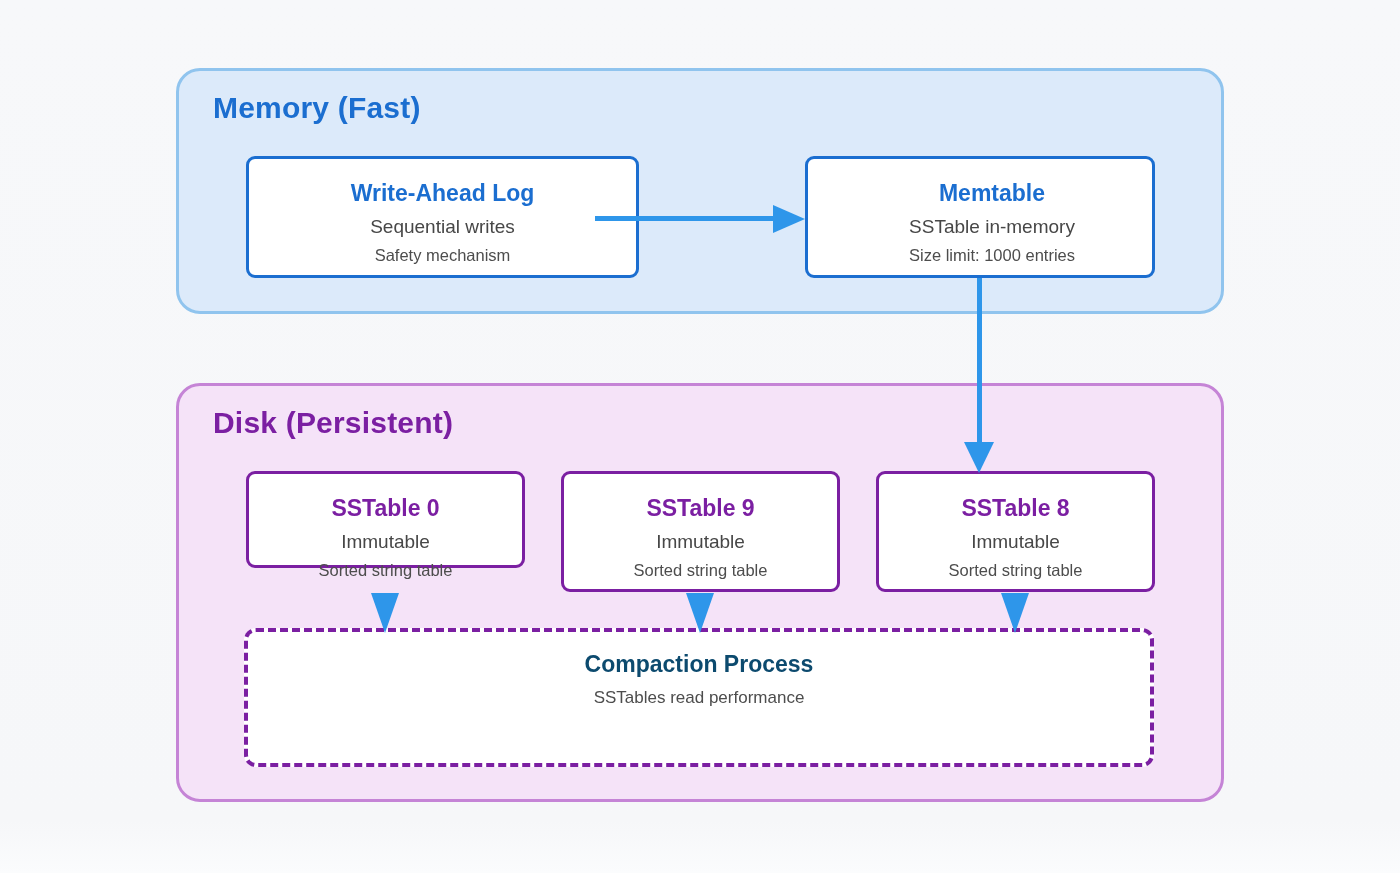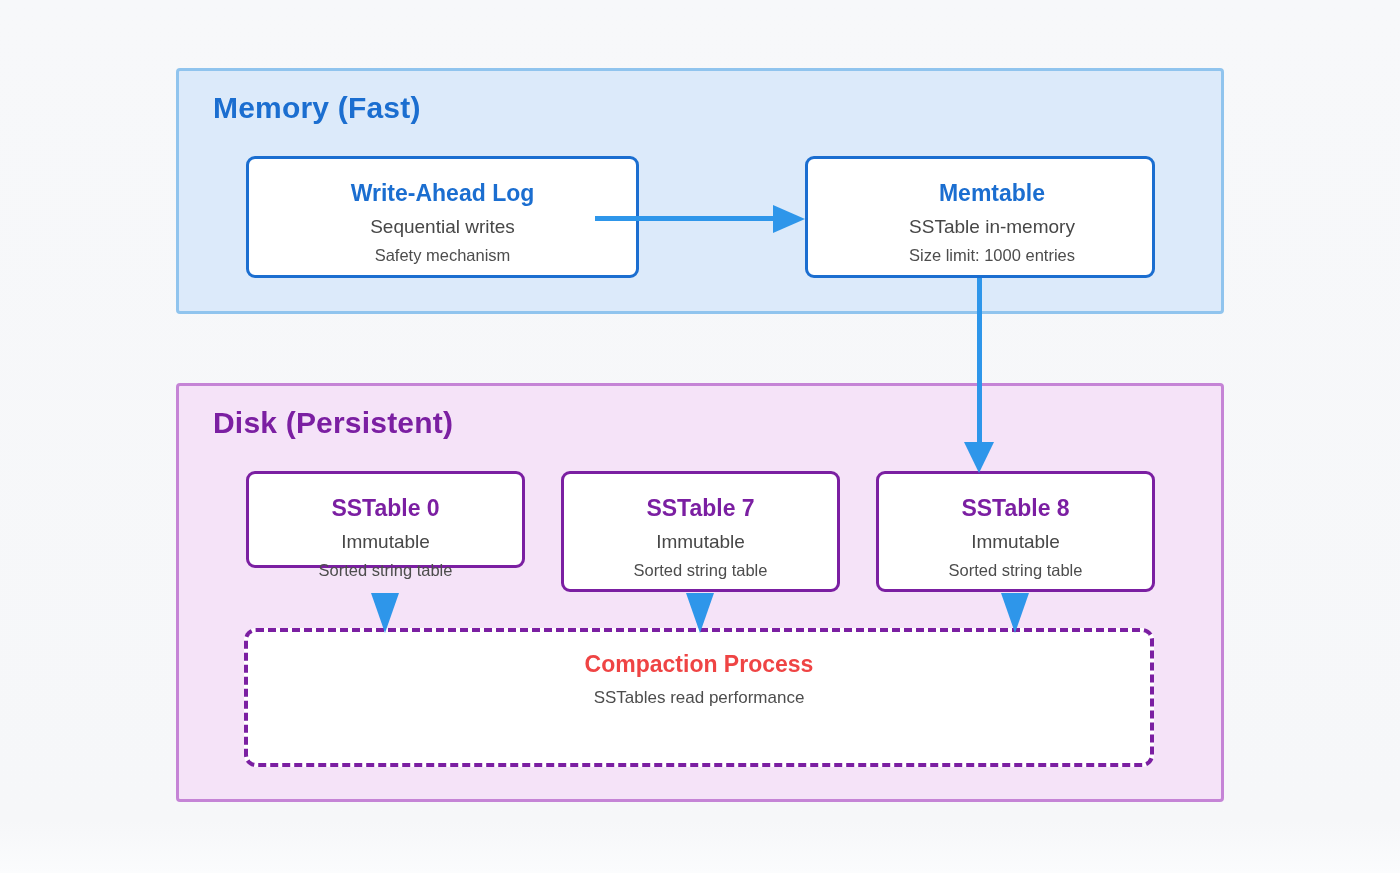--- a/index.html
+++ b/index.html
@@ -12,21 +12,21 @@
   .canvas {
     position: relative;
     width: 1400px;
     height: 873px;
     background: linear-gradient(180deg, #f7f8fa 0%, #f6f7f9 94%, #fbfcfd 100%);
   }
 
   
   .region {
     position: absolute;
-    border-radius: 4px;
+    border-radius: 24px;
     padding-left: 8px;
   }
   .region.memory {
     left: 176px; top: 68px; width: 1048px; height: 246px;
     background: #dceafa;
     border: 3px solid #90c4ee;
   }
   .region.disk {
     left: 176px; top: 383px; width: 1048px; height: 419px;
     background: #f5e3f8;
@@ -89,21 +89,21 @@
     left: 244px; top: 628px; width: 910px; height: 139px;
     background: #ffffff;
     border: 4px dashed #7b1fa2;
     border-radius: 12px;
     display: flex;
     flex-direction: column;
     align-items: center;
     text-align: center;
     padding-top: 19px;
   }
-  .node-compaction .node-title { color: #ef4444; }
+  .node-compaction .node-title { color: #0c4a6e; }
   .node-compaction .node-line1 { font-size: 20px; margin-top: 11px; }
   .node-compaction .node-line2 { font-size: 17px; margin-top: 10px; }
 
   
   .arrow-line-h {
     position: absolute;
     left: 595px; top: 216px;
     width: 182px; height: 5px;
     background: #2e96ea;
   }
@@ -163,21 +163,21 @@
     <div class="node-line2">Size limit: 1000 entries</div>
   </div>
 
   <div class="node purple-node node-sstable0">
     <div class="node-title">SSTable 0</div>
     <div class="node-line1">Immutable</div>
     <div class="node-line2">Sorted string table</div>
   </div>
 
   <div class="node purple-node node-sstable1">
-    <div class="node-title">SSTable 7</div>
+    <div class="node-title">SSTable 9</div>
     <div class="node-line1">Immutable</div>
     <div class="node-line2">Sorted string table</div>
   </div>
 
   <div class="node purple-node node-sstable2">
     <div class="node-title">SSTable 8</div>
     <div class="node-line1">Immutable</div>
     <div class="node-line2">Sorted string table</div>
   </div>
 

